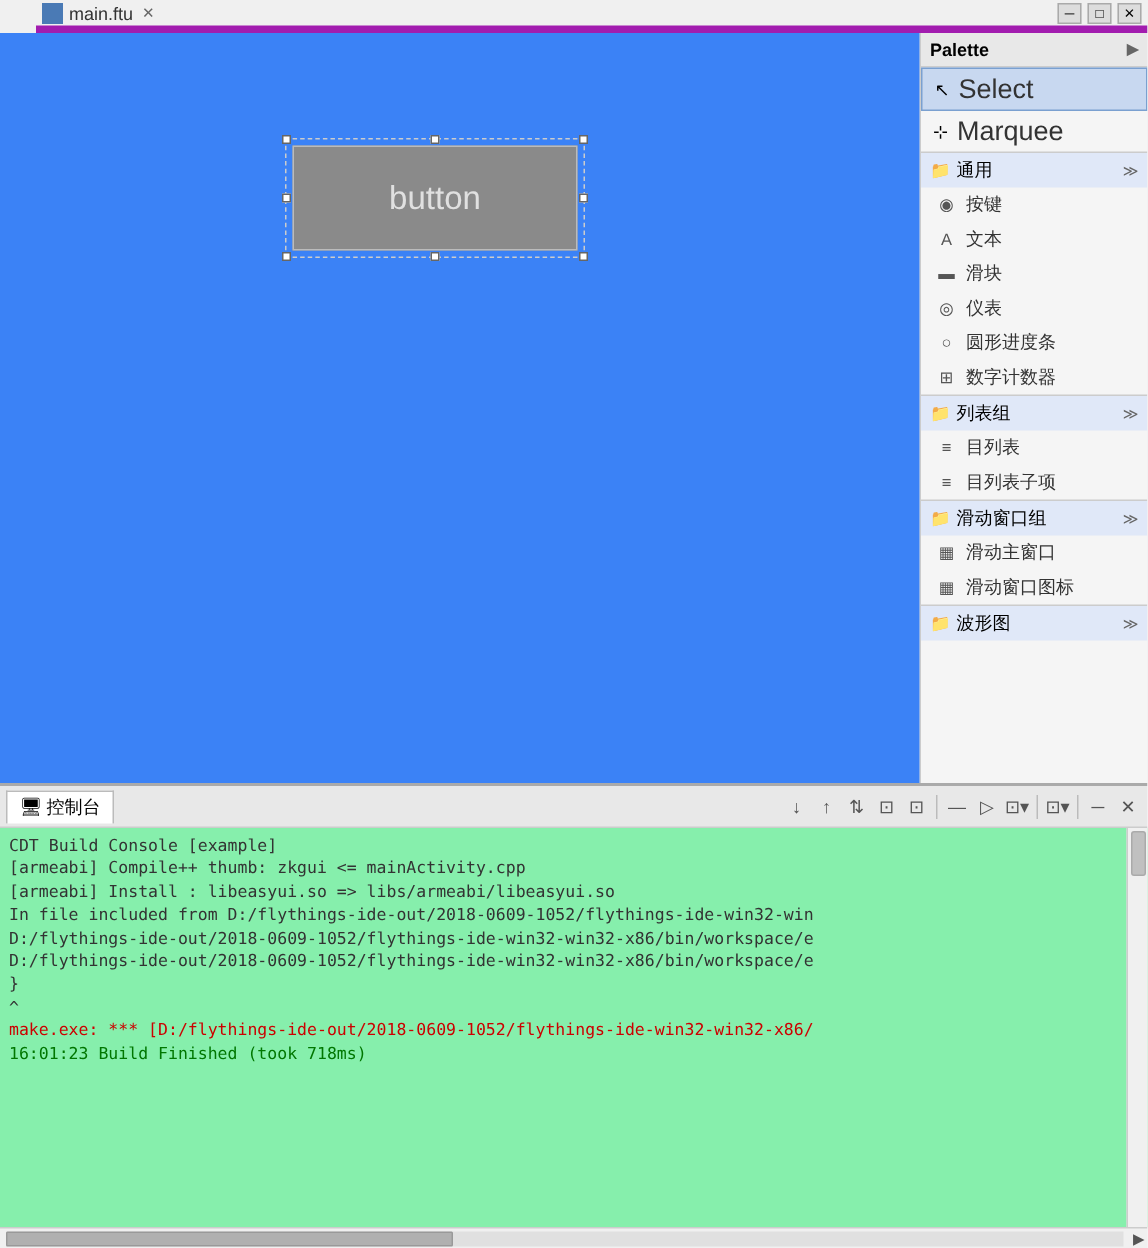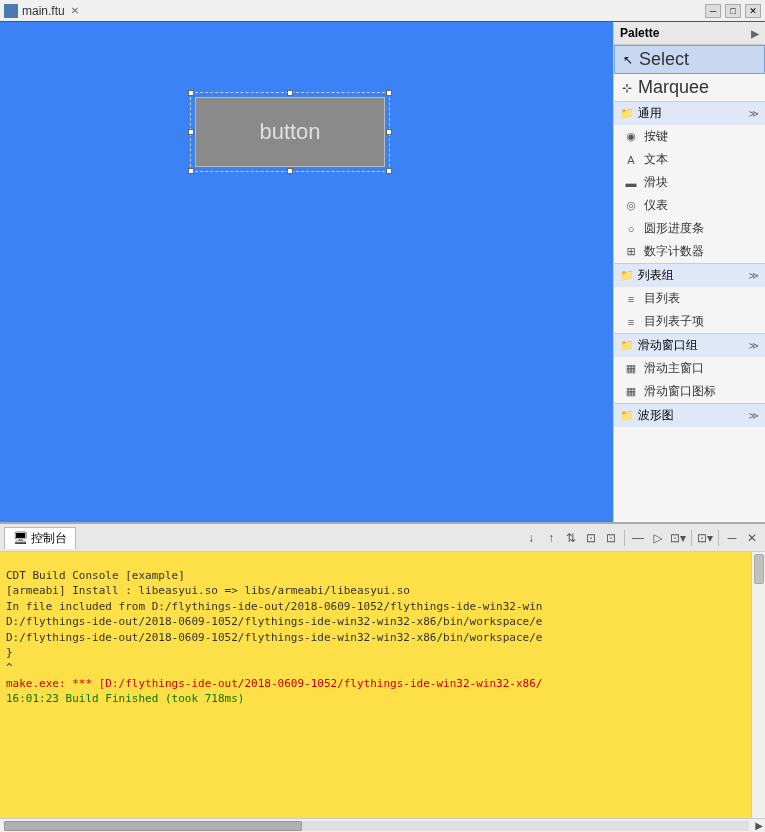--- a/index.html
+++ b/index.html
@@ -1,21 +1,21 @@
 <!DOCTYPE html>
 <html><head>
   <meta charset="utf-8">
   <style>
     * { margin: 0; padding: 0; box-sizing: border-box; }
     body { width: 765px; height: 832px; font-family: 'Segoe UI', Arial, sans-serif; font-size: 12px; overflow: hidden; background: #f0f0f0; }
 
     
     .title-bar {
       display: flex; align-items: center; justify-content: space-between;
-      background: #f0f0f0; border-bottom: 1px solid #a21caf; padding: 2px 4px; height: 22px;
+      background: #f0f0f0; border-bottom: 5px solid #a21caf; padding: 2px 4px; height: 22px; margin-left: 24px;
     }
     .title-bar-left { display: flex; align-items: center; gap: 4px; }
     .title-bar-icon { width: 14px; height: 14px; background: #4a7ab5; display: inline-block; }
     .title-bar-title { font-size: 12px; color: #333; }
     .title-close { font-size: 10px; color: #666; cursor: pointer; padding: 0 2px; }
     .title-bar-controls { display: flex; gap: 4px; }
     .title-ctrl-btn { width: 16px; height: 14px; background: #ddd; border: 1px solid #aaa; display: flex; align-items: center; justify-content: center; font-size: 9px; cursor: pointer; }
 
     
     .main-layout {
@@ -110,21 +110,21 @@
       font-size: 12px; cursor: pointer;
     }
     .console-tab-icon { width: 14px; height: 14px; }
     .console-toolbar-spacer { flex: 1; }
     .console-toolbar-buttons { display: flex; align-items: center; gap: 2px; }
     .console-btn { width: 18px; height: 18px; display: flex; align-items: center; justify-content: center; cursor: pointer; font-size: 12px; color: #555; }
     .console-separator { width: 1px; height: 16px; background: #bbb; margin: 0 2px; }
 
     
     .console-content {
-      flex: 1; overflow-y: auto; padding: 16px 6px; background: #fde047; font-family: monospace; font-size: 11px;
+      flex: 1; overflow-y: auto; padding: 4px 6px; background: #86efac; font-family: monospace; font-size: 11px;
       position: relative;
     }
     .console-line { line-height: 1.4; white-space: nowrap; overflow: hidden; }
     .console-line.normal { color: #333; }
     .console-line.error { color: #cc0000; }
     .console-line.success { color: #007700; }
 
     .console-scrollbar {
       position: absolute; right: 0; top: 0; bottom: 0; width: 14px;
       background: #f0f0f0; border-left: 1px solid #ccc;
@@ -304,20 +304,21 @@
         <div class="console-separator"></div>
         <div class="console-btn">⊡▾</div>
         <div class="console-separator"></div>
         <div class="console-btn">─</div>
         <div class="console-btn">✕</div>
       </div>
     </div>
 
     <div class="console-content">
       <div class="console-line normal">CDT Build Console [example]</div>
+      <div class="console-line normal">[armeabi] Compile++ thumb: zkgui &lt;= mainActivity.cpp</div>
       <div class="console-line normal">[armeabi] Install       : libeasyui.so =&gt; libs/armeabi/libeasyui.so</div>
       <div class="console-line normal">In file included from D:/flythings-ide-out/2018-0609-1052/flythings-ide-win32-win</div>
       <div class="console-line normal">D:/flythings-ide-out/2018-0609-1052/flythings-ide-win32-win32-x86/bin/workspace/e</div>
       <div class="console-line normal">D:/flythings-ide-out/2018-0609-1052/flythings-ide-win32-win32-x86/bin/workspace/e</div>
       <div class="console-line normal">  }</div>
       <div class="console-line normal">^</div>
       <div class="console-line error">make.exe: *** [D:/flythings-ide-out/2018-0609-1052/flythings-ide-win32-win32-x86/</div>
       <div class="console-line normal"></div>
       <div class="console-line success">16:01:23 Build Finished (took 718ms)</div>
       <div class="console-scrollbar">

